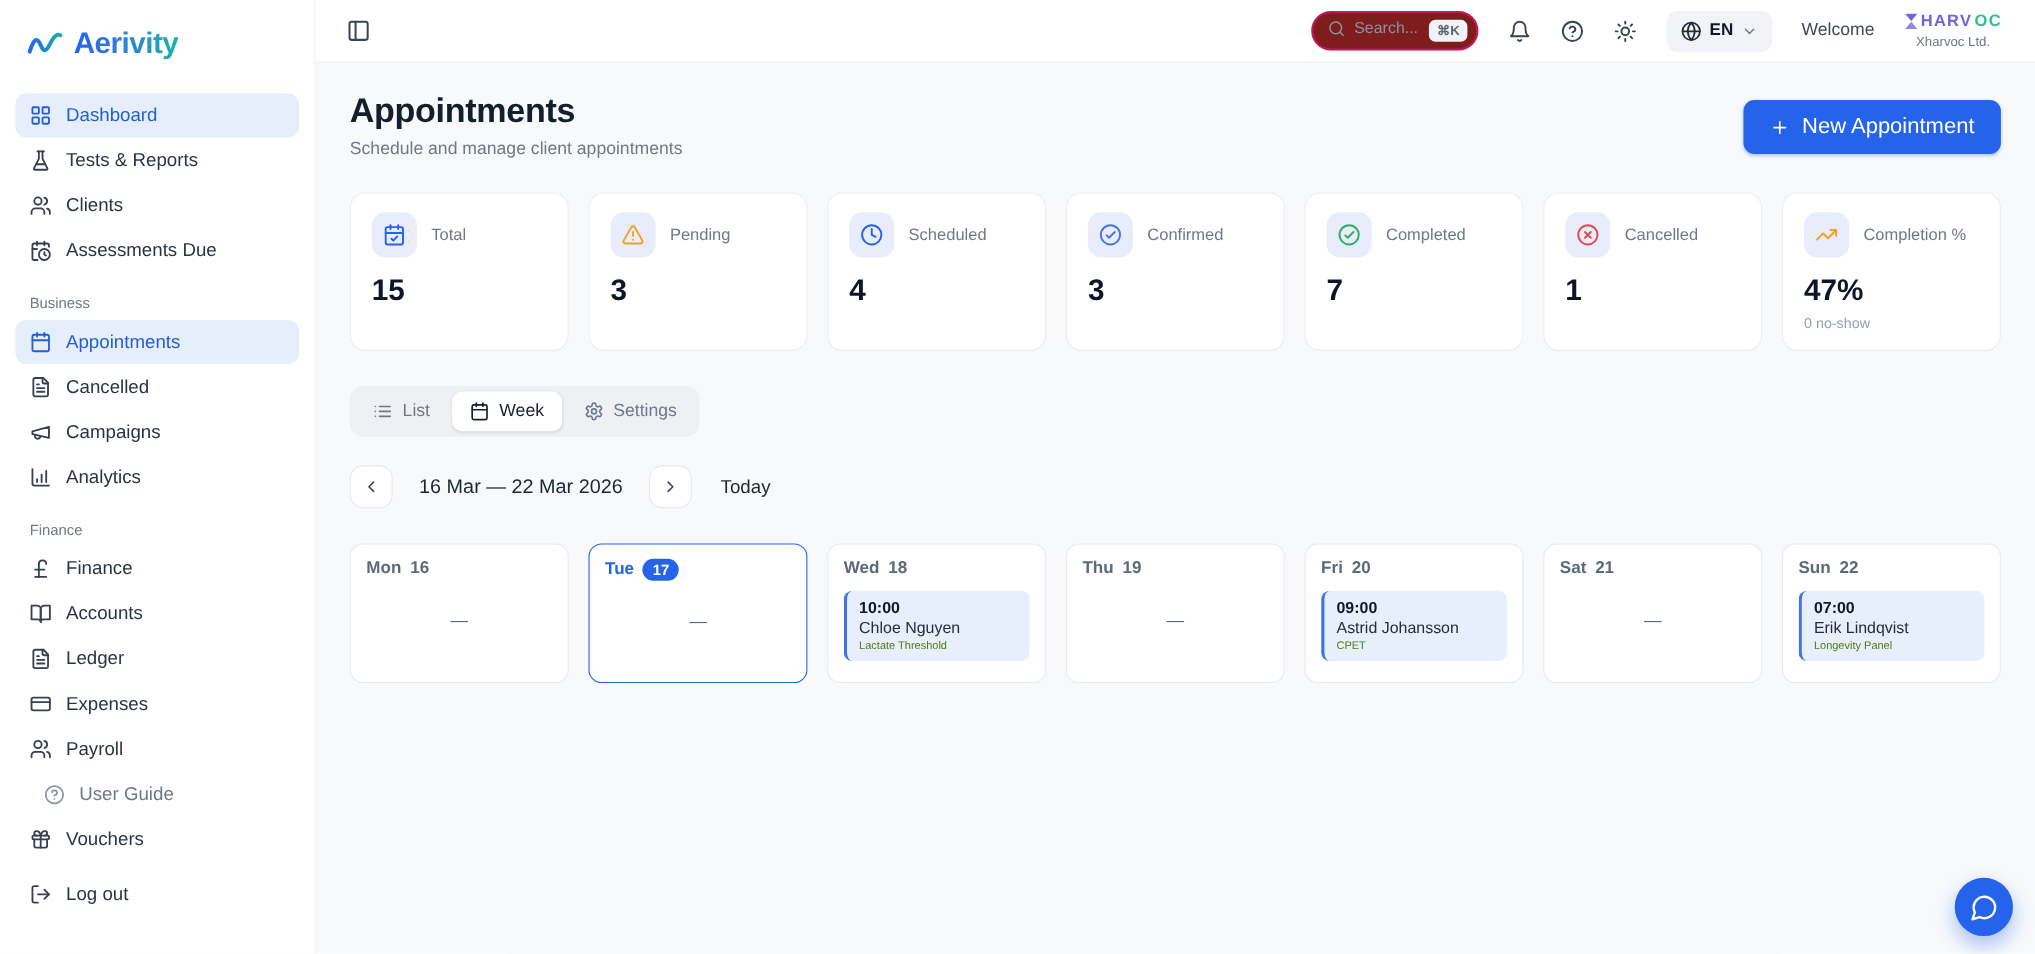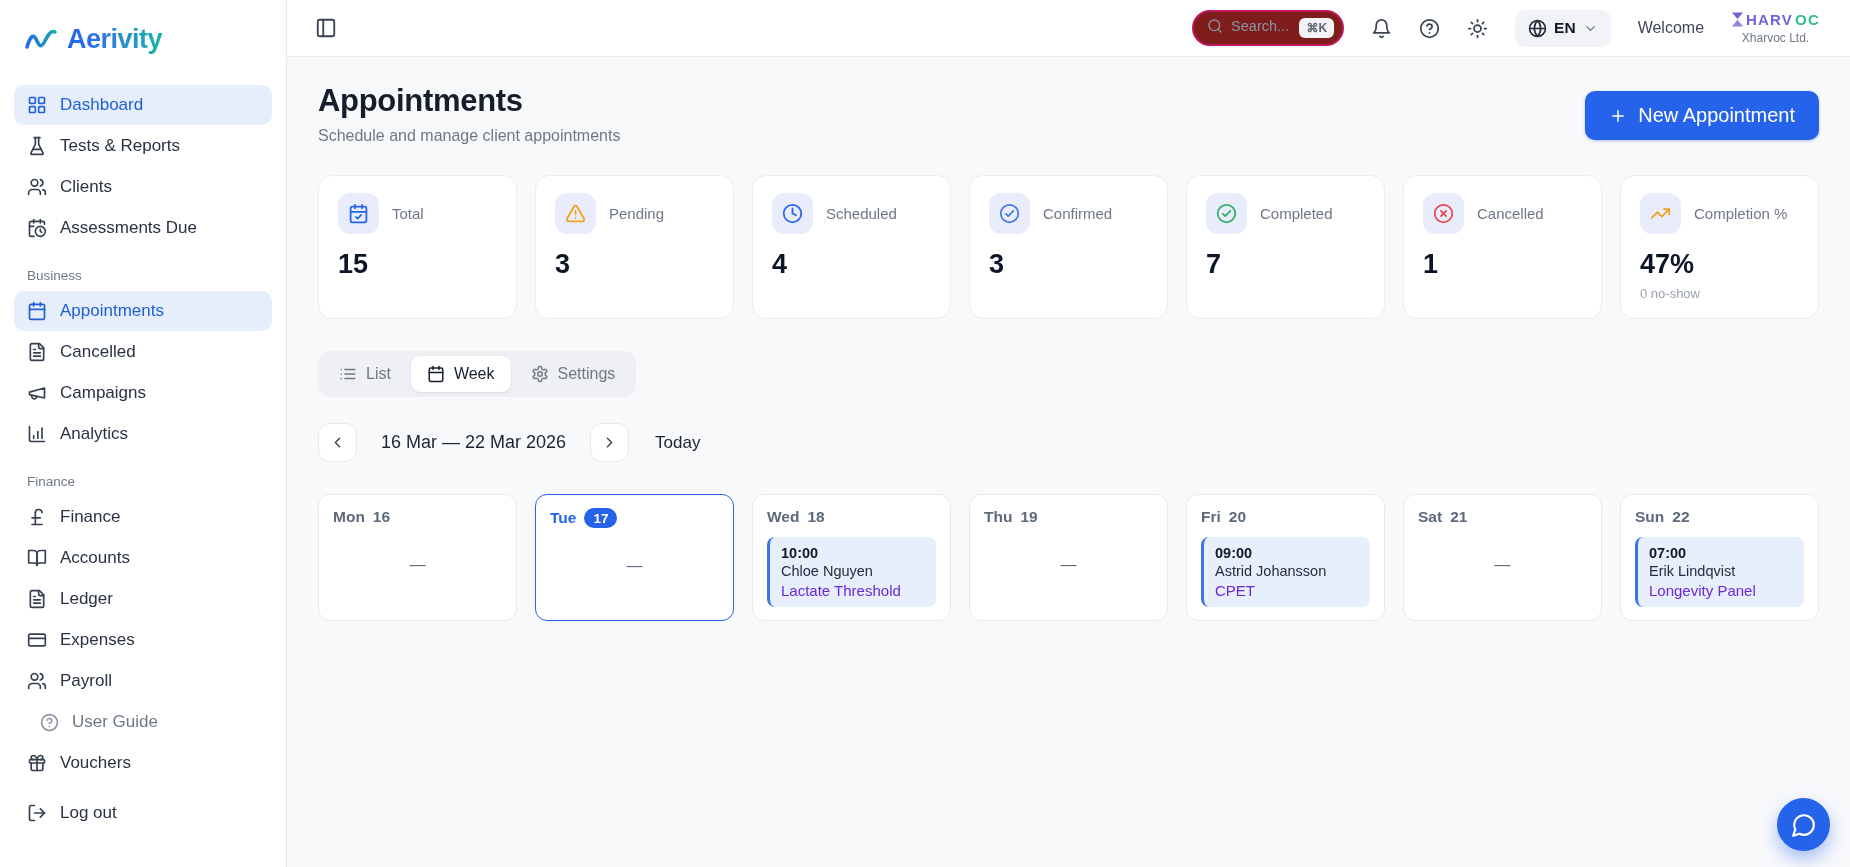--- a/index.html
+++ b/index.html
@@ -126,21 +126,21 @@
     padding: 13px 14px; height: 127px; display: flex; flex-direction: column; cursor: pointer;
   }
   .day-card.today { border: 1.5px solid #2563eb; }
   .day-head { display: flex; align-items: center; gap: 8px; font-size: 15.5px; font-weight: 700; color: #5d6a7c; }
   .day-card.today .day-head { color: #2563eb; }
   .date-badge { background: #2563eb; color: #fff; border-radius: 999px; padding: 2.5px 9px; font-size: 13.5px; font-weight: 700; }
   .day-empty { flex: 1; display: flex; align-items: center; justify-content: center; color: #5d6a7c; font-size: 16px; padding-bottom: 4px; }
   .event { margin-top: 11px; background: #e7eefc; border-left: 3px solid #3f74e8; border-radius: 8px; padding: 8px 11px; }
   .event-time { font-size: 14.5px; font-weight: 700; color: #101828; }
   .event-client { font-size: 14.5px; color: #232d3d; margin-top: 2px; }
-  .event-type { font-size: 15px; color: #6d28d9; margin-top: 3px; }
+  .event-type { font-size: 10px; color: #4d7c0f; margin-top: 3px; }
 
   .chat-fab {
     position: absolute; right: 20px; bottom: 16px; width: 53px; height: 53px; border-radius: 50%;
     background: #2563eb; display: flex; align-items: center; justify-content: center;
     box-shadow: 0 8px 18px rgba(37,99,235,.4); cursor: pointer;
   }
   .chat-fab .icon { width: 26px; height: 26px; color: #fff; }
 </style>
 </head>
 <body>

